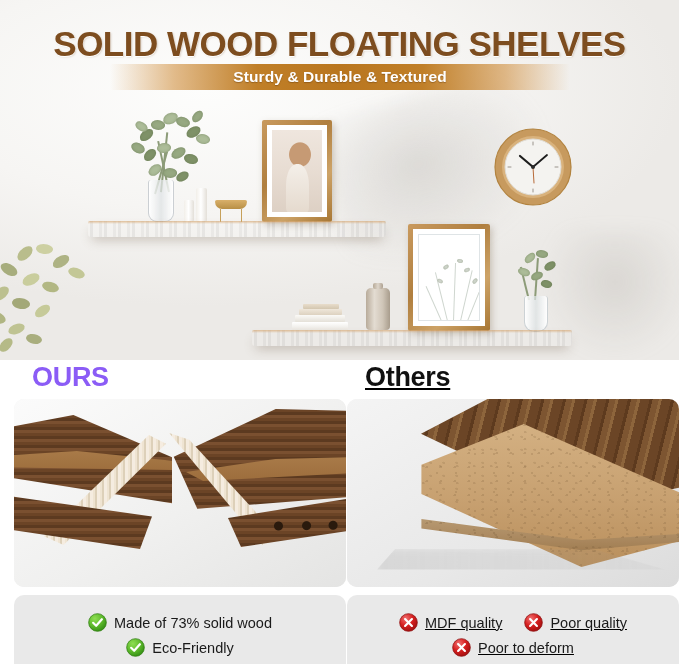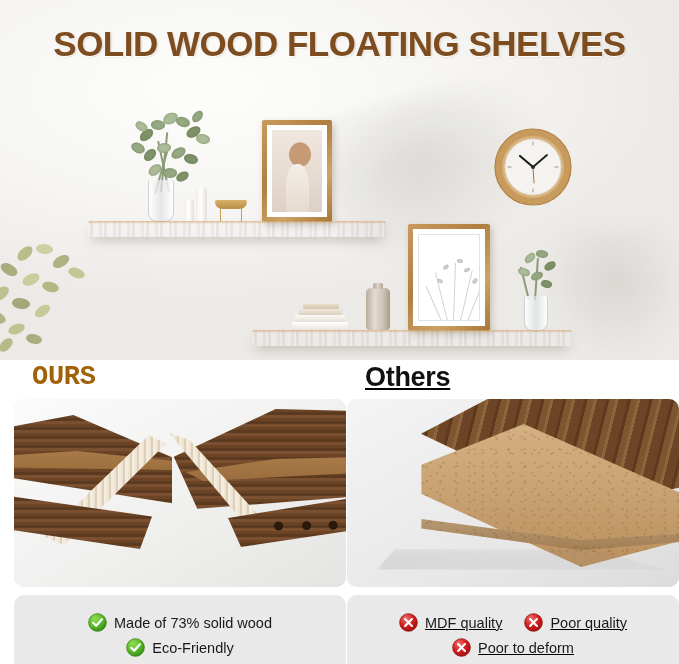--- a/index.html
+++ b/index.html
@@ -174,21 +174,21 @@
   .compare { position:absolute; top:360px; left:0; width:679px; height:304px; background:#ffffff; }
   .col { position:absolute; top:0; width:332px; height:304px; }
   .col-ours { left:14px; }
   .col-others { left:347px;text-decoration:underline; }
 
   .col-label {
     font-size:27px; font-weight:bold; letter-spacing:-.3px;
     margin-left:18px; line-height:1;
     padding-top:4px;
   }
-  .label-ours { color:#a16207; text-shadow:0 1px 0 #fff;font-family:Liberation Mono, monospace; }
+  .label-ours { color:#8b5cf6; text-shadow:0 1px 0 #fff; }
   .label-others { color:#111111; }
 
   .photo-card {
     position:relative; margin-top:8px; width:332px; height:188px;
     border-radius:10px; overflow:hidden;
     background:linear-gradient(145deg,#f2f2f2,#e6e6e6);
   }
 
   
   .ours-bg { position:absolute; inset:0; background:linear-gradient(150deg,#fbfbfb 0%,#f0f0ef 55%,#e4e4e3 100%); }
@@ -240,20 +240,23 @@
 
 <div class="page">
 
   <div class="hero">
 
     <div class="wall-shadow-a"></div>
     <div class="wall-shadow-b"></div>
 
     <div class="hero-title">SOLID WOOD FLOATING SHELVES</div>
 
+    <div class="subtitle-wrap">
+      <span class="subtitle-text">Sturdy &amp; Durable &amp; Textured</span>
+    </div>
 
     <div>
       <div class="stem" style="left:160px; top:132px; height:60px; transform:rotate(6deg);"></div>
       <div class="stem" style="left:168px; top:140px; height:52px; transform:rotate(-12deg);"></div>
       <div class="stem" style="left:154px; top:150px; height:44px; transform:rotate(16deg);"></div>
       <div class="leaf dark" style="left:139px; top:130px; width:15px; height:10px; transform:rotate(-28deg);"></div>
       <div class="leaf" style="left:151px; top:120px; width:14px; height:10px; transform:rotate(18deg);"></div>
       <div class="leaf light" style="left:163px; top:113px; width:15px; height:11px; transform:rotate(-10deg);"></div>
       <div class="leaf" style="left:176px; top:117px; width:14px; height:10px; transform:rotate(32deg);"></div>
       <div class="leaf dark" style="left:186px; top:127px; width:15px; height:10px; transform:rotate(-20deg);"></div>

